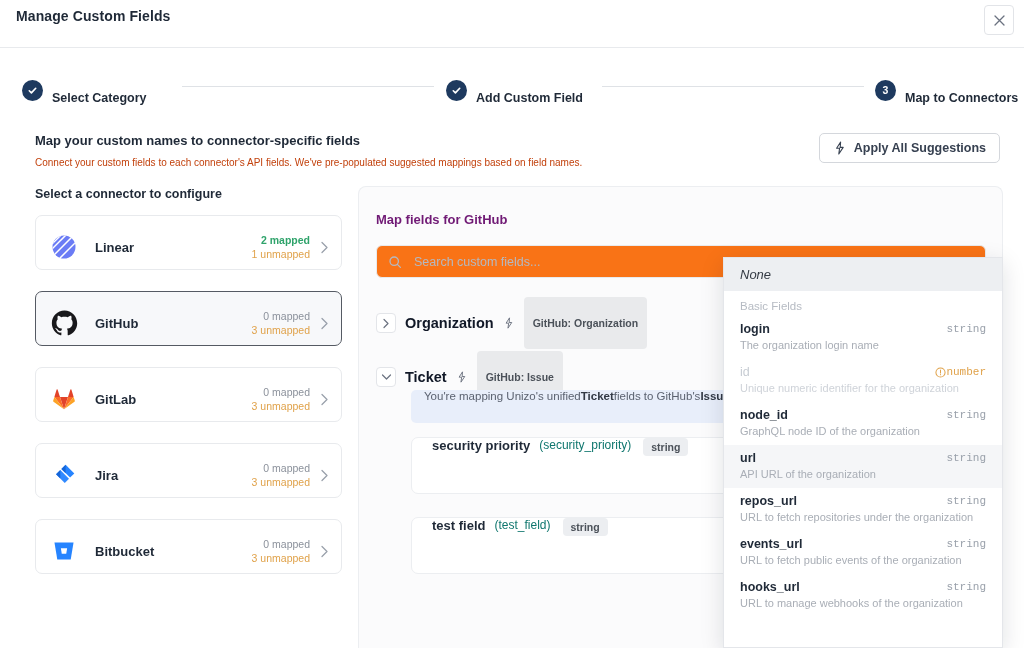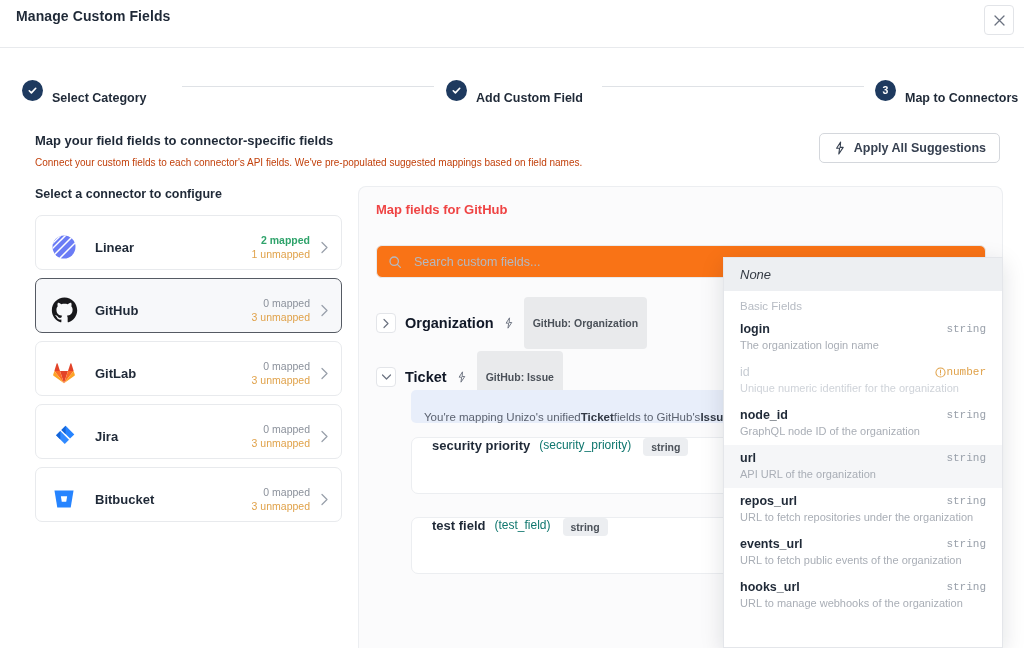--- a/index.html
+++ b/index.html
@@ -60,42 +60,42 @@
   .apply-btn svg { display:block; }
 
   .select-conn-label {
     position: absolute; left: 35px; top: 187px;
     font-size: 12.5px; font-weight: bold; color: #1f2937;
   }
 
   
   .conn-list { position: absolute; left: 35px; top: 215px; width: 307px; }
   .conn-card {
-    position: relative; height: 55px; margin-bottom: 8px;
+    position: relative; height: 55px; margin-bottom: 21px;
     border: 1px solid #e8eaed; border-radius: 7px; background: #fff;
     display: flex; align-items: center; padding: 9px 12px 0 14px; cursor: pointer;
   }
   .conn-card.selected { border: 1.5px solid #555a63; background: #f7f8fa; }
   .conn-icon { width: 28px; height: 28px; flex: none; display:flex; align-items:center; justify-content:center; }
   .conn-icon svg { display:block; }
   .conn-name { margin-left: 17px; font-size: 13px; font-weight: bold; color: #1f2937; }
   .conn-counts { margin-left: auto; text-align: right; line-height: 1.35; }
   .cnt-mapped { font-size: 10.5px; font-weight: bold; color: #2fa36b; }
   .cnt-mapped.zero { color: #8b919b; font-weight: normal; }
   .cnt-unmapped { font-size: 10.5px; color: #e0a24a; }
   .conn-chev { margin-left: 10px; color: #9aa1ab; display:flex; align-items:center; }
   .conn-chev svg { display:block; }
 
   
   .main-panel {
     position: absolute; left: 358px; top: 186px; width: 645px; height: 462px;
     background: #fbfbfc; border: 1px solid #eceef1; border-bottom: none;
     border-radius: 8px 8px 0 0;
   }
-  .panel-title { position: absolute; left: 17px; top: 15px; font-size: 13px; font-weight: bold; color:#ef4444; }
+  .panel-title { position: absolute; left: 17px; top: 25px; font-size: 13px; font-weight: bold; color:#701a75; }
   .search-box {
     position: absolute; left: 17px; top: 58px; width: 610px; height: 33px;
     background: #f97316; border: 1px solid #e8eaed; border-radius: 6px;
     display: flex; align-items: center; padding: 0 11px;
   }
   .search-box svg { display:block; flex:none; }
   .search-input {
     border: none; outline: none; background: transparent;
     margin-left: 12px; font-size: 12.5px; color: #1f2937;
     font-family: inherit; width: 100%;
@@ -115,21 +115,21 @@
   .grp-spark { display:flex; align-items:center; color:#6b7280; }
   .grp-spark svg { display:block; }
   .grp-chip {
     background: #e9eaec; color: #4b5159; border-radius: 4px;
     padding: 20px 9px; font-size: 10.5px; font-weight: bold; white-space: nowrap;
   }
 
   .info-banner {
     position: absolute; left: 52px; top: 203px; width: 575px; height: 33px;
     background: #e8eefa; border-radius: 5px;
-    display: flex; align-items: flex-end; padding: 0 13px;
+    display: flex; align-items: flex-start; padding: 0 13px;
     font-size: 11.5px; color: #5b6270;
   }
   .info-banner b { color: #323945; }
 
   .field-card {
     position: absolute; left: 52px; width: 575px; height: 57px;
     background: #fff; border: 1px solid #eceef1; border-radius: 7px;
     display: flex; align-items: flex-start; padding: 0 20px;
   }
   #field-1 { top: 250px; }
@@ -206,21 +206,21 @@
       <div class="step-label">Add Custom Field</div>
     </div>
 
     <div class="step" id="step3">
       <div class="step-circle">3</div>
       <div class="step-label">Map to Connectors</div>
     </div>
   </div>
 
   <div class="body-head">
-    <div class="h1">Map your field fields to connector-specific fields</div>
+    <div class="h1">Map your custom names to connector-specific fields</div>
     <div class="sub">Connect your custom fields to each connector's API fields. We've pre-populated suggested mappings based on field names.</div>
   </div>
 
   <div class="apply-btn">
     <span>
       <svg width="14" height="14" viewBox="0 0 14 14">
           <path d="M7.6 1 L3.6 7.2 L6.6 7.2 L5.8 13 L10.2 6.4 L7.2 6.4 Z" fill="none" stroke="#374151" stroke-width="1.1" stroke-linejoin="round"></path>
         </svg>
     </span>
     <span>Apply All Suggestions</span>

